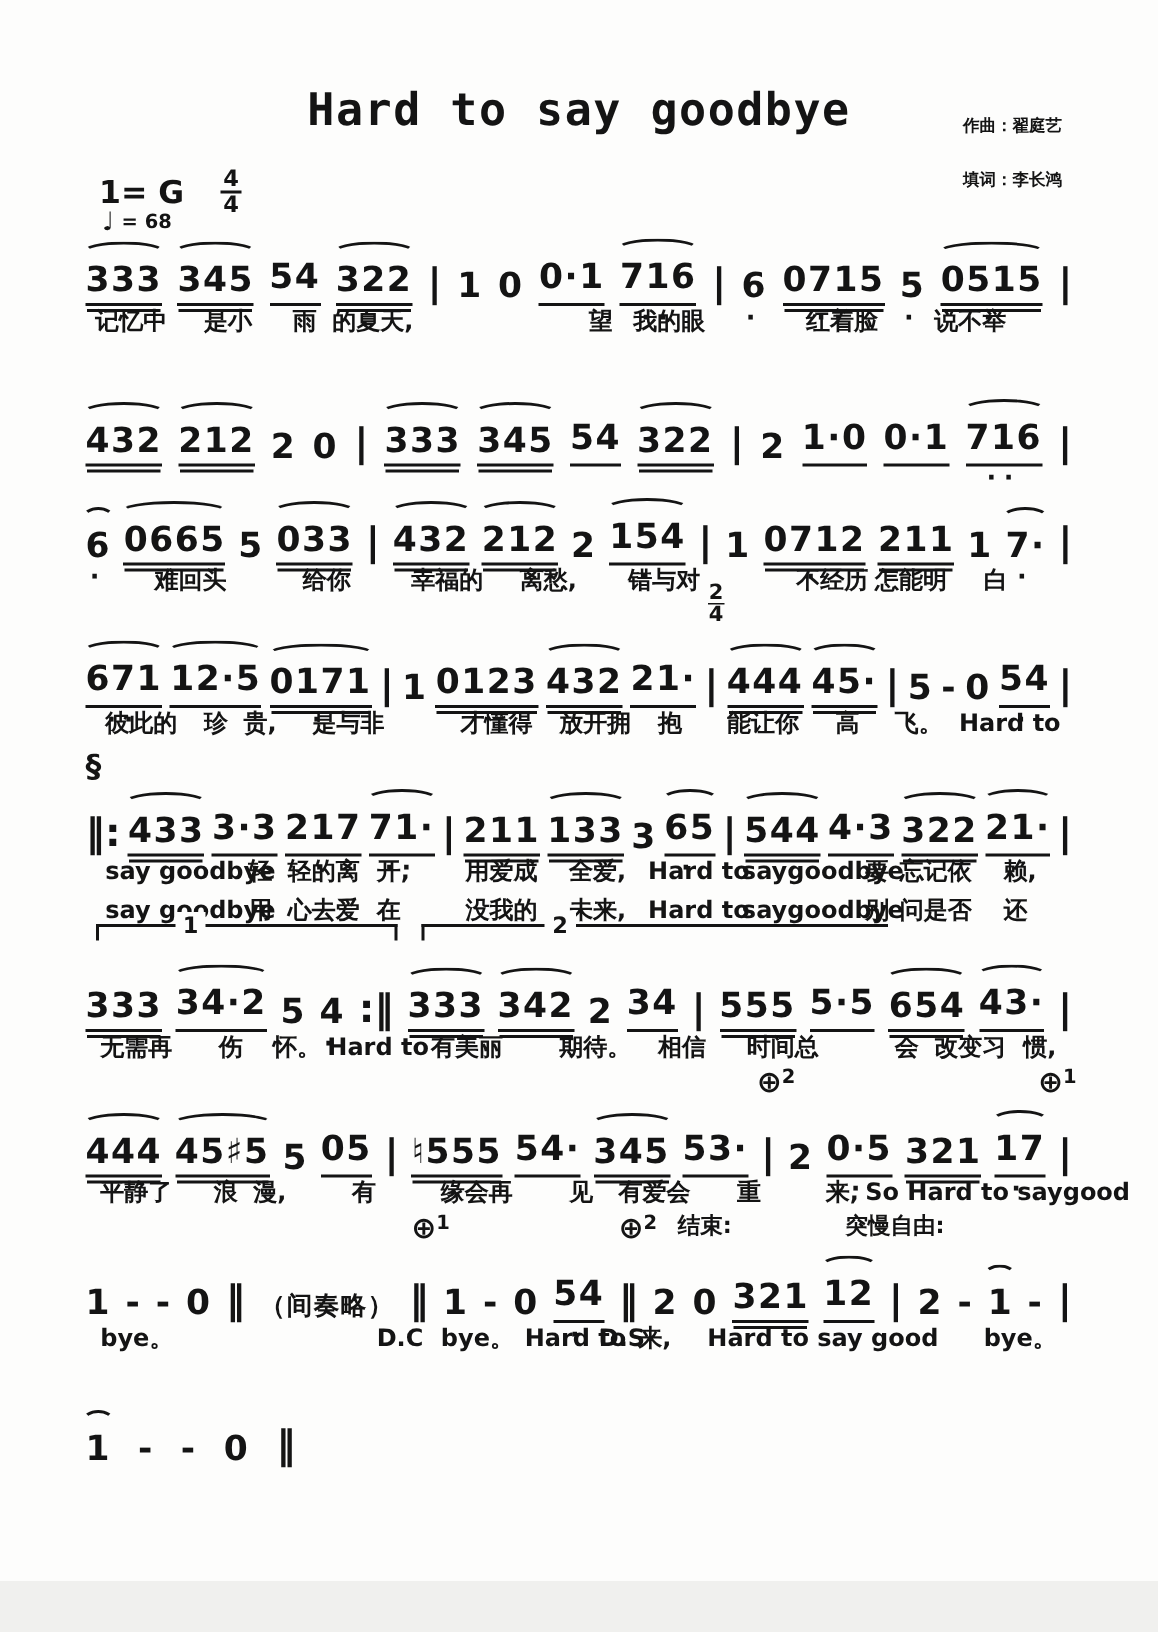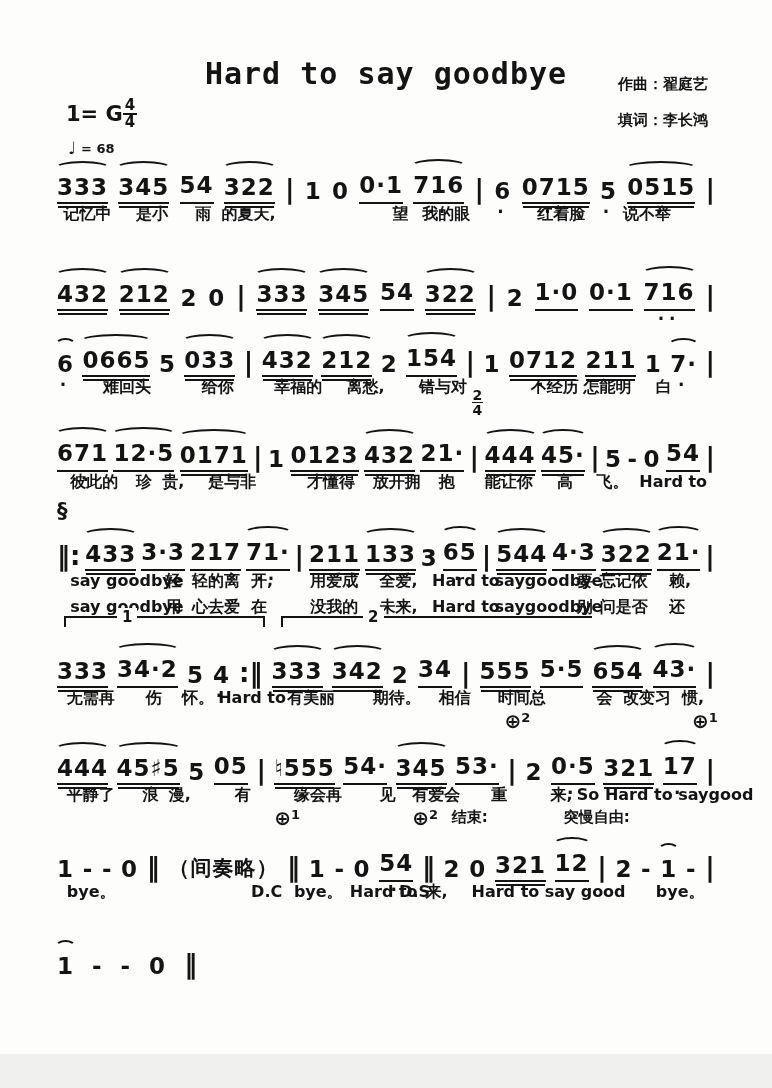--- a/index.html
+++ b/index.html
@@ -4,22 +4,22 @@
 <style>
   html,body{margin:0;padding:0;}
   body{background:#fdfdfc;font-family:"DejaVu Sans",sans-serif;color:#141414;}
   .page{position:relative;width:772px;height:1088px;background:#fdfdfc;overflow:hidden;--ink:#141414;}
   .botband{position:absolute;left:0;right:0;bottom:0;height:34px;background:#f0f0ee;}
 
   
   .header{position:relative;height:168px;}
   .title{position:absolute;left:0;right:0;top:56px;text-align:center;
          font-family:"DejaVu Sans Mono",monospace;font-weight:bold;font-size:30px;letter-spacing:1px;}
-  .credits{position:absolute;right:64px;top:66px;font-size:15px;font-weight:600;line-height:36px;text-align:left;}
-  .keyrow{position:absolute;left:66px;top:98px;display:flex;align-items:center;gap:0;
+  .credits{position:absolute;right:64px;top:66px;font-size:11px;font-weight:600;line-height:36px;text-align:left;}
+  .keyrow{position:absolute;left:66px;top:112px;display:flex;align-items:center;gap:24px;
           font-weight:bold;font-size:21px;}
   .frac{display:inline-flex;flex-direction:column;align-items:center;font-size:15px;line-height:15px;font-weight:bold;}
   .frac .tn{border-bottom:2px solid var(--ink);padding:0 2px;}
   .temporow{position:absolute;left:68px;top:138px;font-weight:bold;font-size:13px;display:flex;align-items:center;gap:5px;}
   .temporow .nq{font-size:17px;}
 
   
   .score{position:relative;padding:0 57px;}
   .line{position:relative;}
   .l1{margin-bottom:45px}.l2{margin-bottom:30px}.l3{margin-bottom:33px}.l4{margin-bottom:37px}
@@ -27,21 +27,21 @@
 
   .notes{display:flex;justify-content:space-between;align-items:flex-end;min-height:36px;}
   .l9 .notes{justify-content:flex-start;gap:18px;}
 
   .tok{position:relative;display:inline-block;}
   .tok .txt{display:inline-block;font-weight:bold;font-size:23px;letter-spacing:1px;white-space:pre;position:relative;}
   .tok.u1 .txt{border-bottom:2.5px solid var(--ink);padding-bottom:4px;}
   .tok.u2 .txt{border-bottom:2.5px solid var(--ink);padding-bottom:2px;}
   .tok.u2 .txt::after{content:"";position:absolute;left:1px;right:1px;bottom:-6px;height:2.5px;background:var(--ink);}
   .tok.bar .txt{font-size:26px;letter-spacing:0;border:none;}
-  .tok.text .txt{font-size:21px;font-weight:600;letter-spacing:1px;}
+  .tok.text .txt{font-size:17px;font-weight:600;letter-spacing:1px;}
   .arc{position:absolute;left:-2px;right:-2px;top:-13px;height:10px;
        border:2.5px solid transparent;border-top-color:var(--ink);border-radius:50%;}
   .dots{position:absolute;left:0;right:0;top:calc(100% + 6px);text-align:center;
         font-size:17px;line-height:5px;font-weight:bold;letter-spacing:5px;}
 
   .lyr{position:relative;height:26px;margin-top:0;}
   .lyc{position:absolute;top:0;white-space:nowrap;font-size:16px;font-weight:600;}
 
   .ann{position:absolute;left:0;right:0;top:0;height:0;}
   .segno{position:absolute;top:-36px;font-weight:bold;font-size:21px;}

